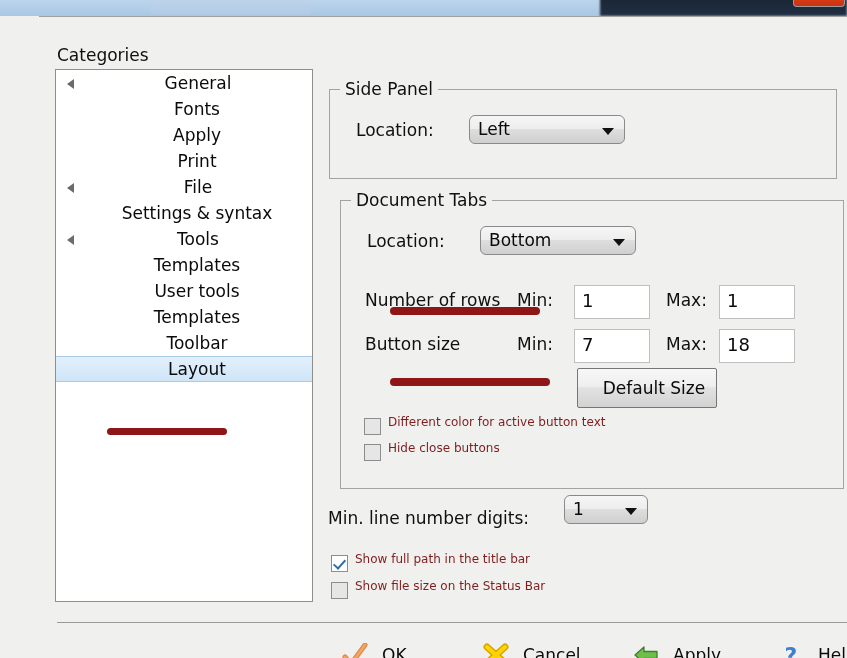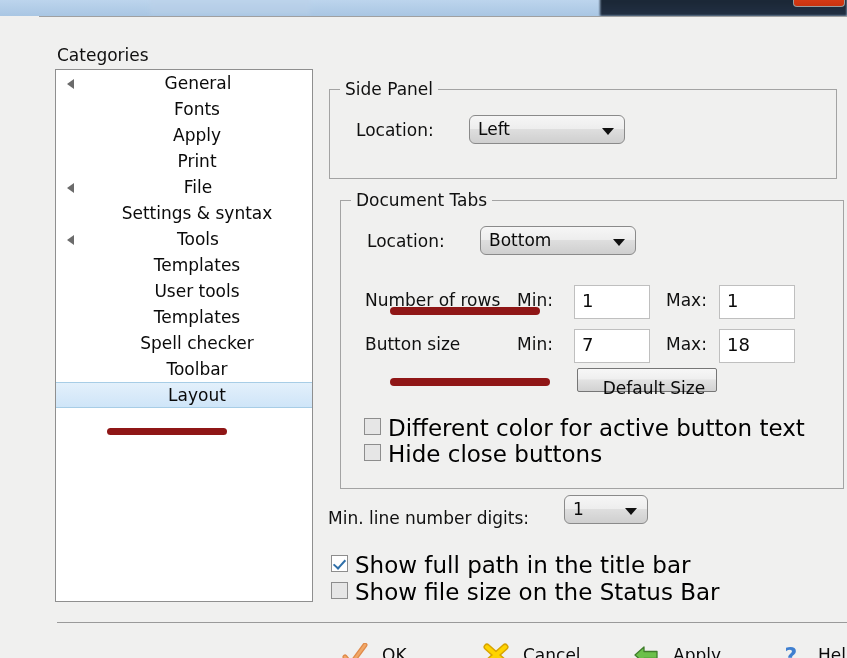--- a/index.html
+++ b/index.html
@@ -212,22 +212,22 @@
     position: absolute;
     left: 4px; top: 1px;
     width: 5px; height: 10px;
     border: solid #2f6fa8;
     border-width: 0 2px 2px 0;
     transform: rotate(42deg);
   }
   .cblabel {
     position: absolute;
     left: 24px; top: 0px;
-    font-size: 23px;
-    color: #000000;
+    font-size: 12px;
+    color: #7f1d1d;
     white-space: nowrap;
   }
 
   
   .annot {
     position: absolute;
     background: #8f1616;
     border-radius: 5px;
     filter: blur(0.4px);
   }
@@ -276,21 +276,20 @@
       <div class="tree-item"><span class="tree-arrow"></span><span>General</span></div>
       <div class="tree-item child"><span>Fonts</span></div>
       <div class="tree-item child"><span>Apply</span></div>
       <div class="tree-item child"><span>Print</span></div>
       <div class="tree-item"><span class="tree-arrow"></span><span>File</span></div>
       <div class="tree-item child"><span>Settings &amp; syntax</span></div>
       <div class="tree-item"><span class="tree-arrow"></span><span>Tools</span></div>
       <div class="tree-item child"><span>Templates</span></div>
       <div class="tree-item child"><span>User tools</span></div>
       <div class="tree-item child"><span>Templates</span></div>
-      <div class="tree-item child"><span>Spell checker</span></div>
       <div class="tree-item child"><span>Toolbar</span></div>
       <div class="tree-item child selected"><span>Layout</span></div>
     </div>
 
   <div class="groupbox" id="grp-sidepanel">
     <div class="group-title">Side Panel</div>
     <div class="field-label" style="left:26px; top:30px;">Location:</div>
     <div class="combo" style="left:139px; top:25px; width:156px;">
       <div class="combo-text">Left</div>
       <div class="combo-arrow"></div>
@@ -319,21 +318,21 @@
     <div class="field-label" style="left:24px; top:133px;">Button size</div>
     <div class="field-label" style="left:176px; top:133px;">Min:</div>
     <div class="textinput" style="left:233px; top:128px; width:76px;">
       <div class="ti-val">7</div>
     </div>
     <div class="field-label" style="left:325px; top:133px;">Max:</div>
     <div class="textinput" style="left:378px; top:128px; width:76px;">
       <div class="ti-val">18</div>
     </div>
 
-    <div class="pushbtn" style="left:236px; top:167px; width:140px; height:24px; line-height:38px;padding-left:14px;">Default Size</div>
+    <div class="pushbtn" style="left:236px; top:167px; width:140px; height:40px; line-height:38px;padding-left:14px;">Default Size</div>
 
     <div class="checkrow" style="left:23px; top:214px;">
       <div class="cbox" id="cb-activecolor"></div>
       <div class="cblabel">Different color for active button text</div>
     </div>
     <div class="checkrow" style="left:23px; top:240px;">
       <div class="cbox" id="cb-hideclose"></div>
       <div class="cblabel">Hide close buttons</div>
     </div>
   </div>

